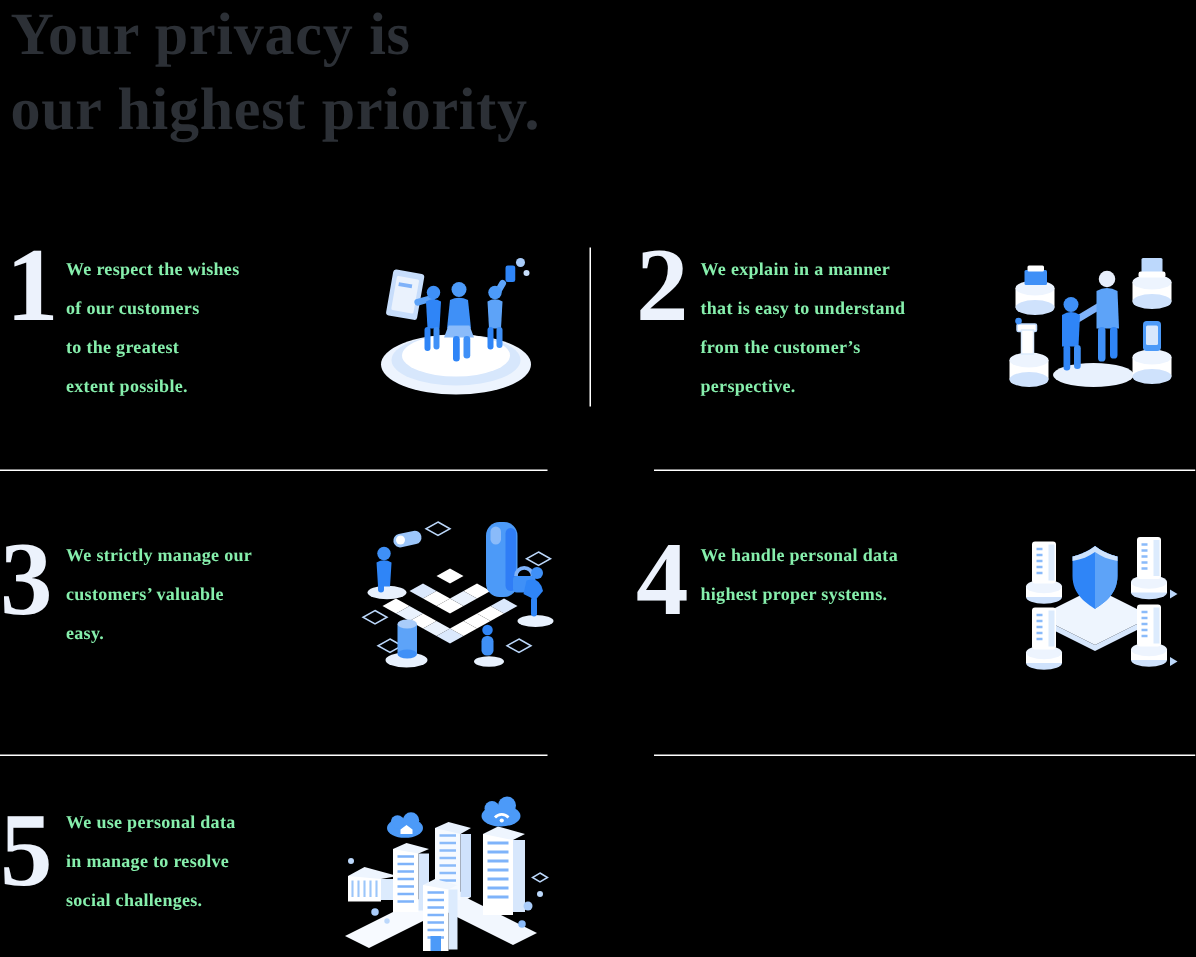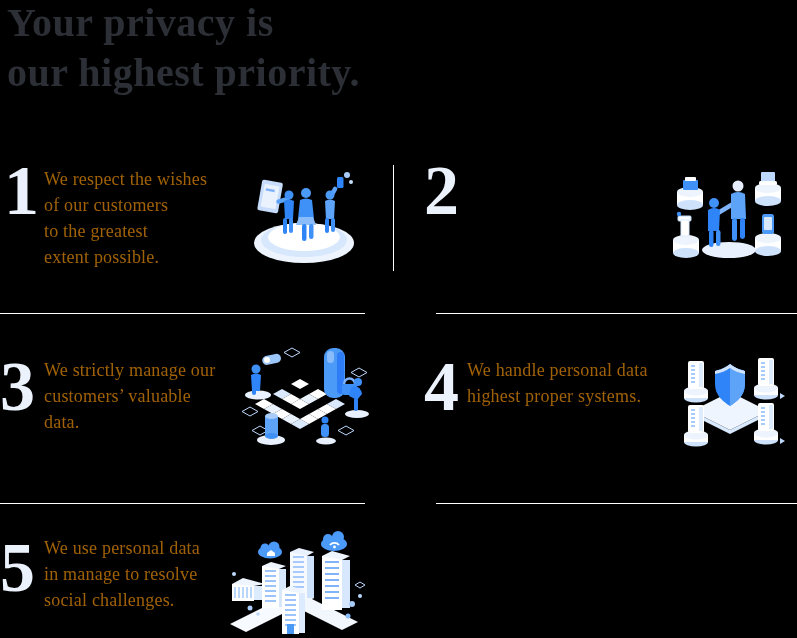--- a/index.html
+++ b/index.html
@@ -1,21 +1,21 @@
 <!DOCTYPE html>
 <html><head>
 <meta charset="utf-8">
 <style>
   html,body{margin:0;padding:0;background:#000;}
   .page{position:relative;width:797px;height:638px;background:#000;overflow:hidden;
         font-family:"Liberation Serif","DejaVu Serif",serif;padding-left:10px;}
   .title{position:absolute;left:7px;top:-2px;font-size:40px;line-height:50px;font-weight:bold;
          color:#2c3036;white-space:pre-line;letter-spacing:0.5px;}
   .num{position:absolute;font-size:70px;line-height:70px;font-weight:bold;color:#ecf2fc;}
-  .itext{position:absolute;font-size:18px;line-height:26px;font-weight:normal;color:#a16207;
+  .itext{position:absolute;font-size:12px;line-height:26px;font-weight:bold;color:#86efac;
          white-space:pre-line;letter-spacing:0.2px;}
   .illus{position:absolute;}
   .hline{position:absolute;height:1px;background:#ffffff;}
   .vline{position:absolute;width:1px;background:#ffffff;}
   .n1{left:4px;top:156px;} .t1{left:44px;top:166px;}
   .n2{left:424px;top:156px;} .t2{left:467px;top:166px;}
   .n3{left:0px;top:352px;} .t3{left:44px;top:357px;}
   .n4{left:424px;top:352px;} .t4{left:467px;top:357px;}
   .n5{left:0px;top:533px;} .t5{left:44px;top:535px;}
   .il1{left:248px;top:160px;} .il2{left:666px;top:156px;}
@@ -62,20 +62,24 @@
     <path d="M77 41 q5 -3 10 0 l-1 18 -8 0 z" fill="#5da3f8"></path>
     <rect x="89" y="17" width="6.5" height="11" rx="1.5" fill="#2f85f7"></rect>
     <circle cx="99" cy="15" r="3" fill="#a9ccfa"></circle>
     <circle cx="103" cy="22" r="2" fill="#c7defb"></circle>
     <rect x="77" y="58" width="4" height="15" rx="2" fill="#2f85f7"></rect>
     <rect x="83" y="58" width="4" height="14" rx="2" fill="#3f90f7"></rect>
   </svg>
   <div class="vline v1"></div>
 
   <div class="num n2">2</div>
+  <div class="itext t2">We explain in a manner
+that is easy to understand
+from the customer’s
+perspective.</div>
   <svg class="illus il2" width="126" height="114" viewBox="0 0 126 114">
     <ellipse cx="63" cy="94" rx="27" ry="8" fill="#e8f1fd"></ellipse>
 
     <rect x="11" y="36" width="26" height="13" fill="#ffffff"></rect>
     <ellipse cx="24" cy="49" rx="13" ry="5" fill="#cfe2fc"></ellipse>
     <ellipse cx="24" cy="36" rx="13" ry="5" fill="#edf4fe"></ellipse>
     <rect x="17" y="24" width="15" height="10" rx="1" fill="#3f90f7"></rect>
     <rect x="19" y="21" width="11" height="4" rx="1" fill="#ffffff"></rect>
 
     <rect x="89" y="32" width="26" height="13" fill="#ffffff"></rect>
@@ -107,21 +111,21 @@
     <rect x="66" y="62" width="5" height="23" rx="2.4" fill="#3f90f7"></rect>
     <rect x="74" y="62" width="5" height="21" rx="2.4" fill="#2f85f7"></rect>
   </svg>
 
   <div class="hline h1a"></div>
   <div class="hline h1b"></div>
 
   <div class="num n3">3</div>
   <div class="itext t3">We strictly manage our
 customers’ valuable
-data.</div>
+easy.</div>
   <svg class="illus il3" width="132" height="124" viewBox="0 0 132 124">
     <g>
       <path d="M62 51 l9 5 -9 5 -9 -5 z" fill="#ffffff"></path>
       <path d="M80 61 l9 5 -9 5 -9 -5 z" fill="#ffffff"></path>
       <path d="M44 61 l9 5 -9 5 -9 -5 z" fill="#dbe9fd"></path>
       <path d="M62 71 l9 5 -9 5 -9 -5 z" fill="#ffffff"></path>
       <path d="M98 71 l9 5 -9 5 -9 -5 z" fill="#dbe9fd"></path>
       <path d="M26 71 l9 5 -9 5 -9 -5 z" fill="#ffffff"></path>
       <path d="M44 81 l9 5 -9 5 -9 -5 z" fill="#ffffff"></path>
       <path d="M80 81 l9 5 -9 5 -9 -5 z" fill="#ffffff"></path>

